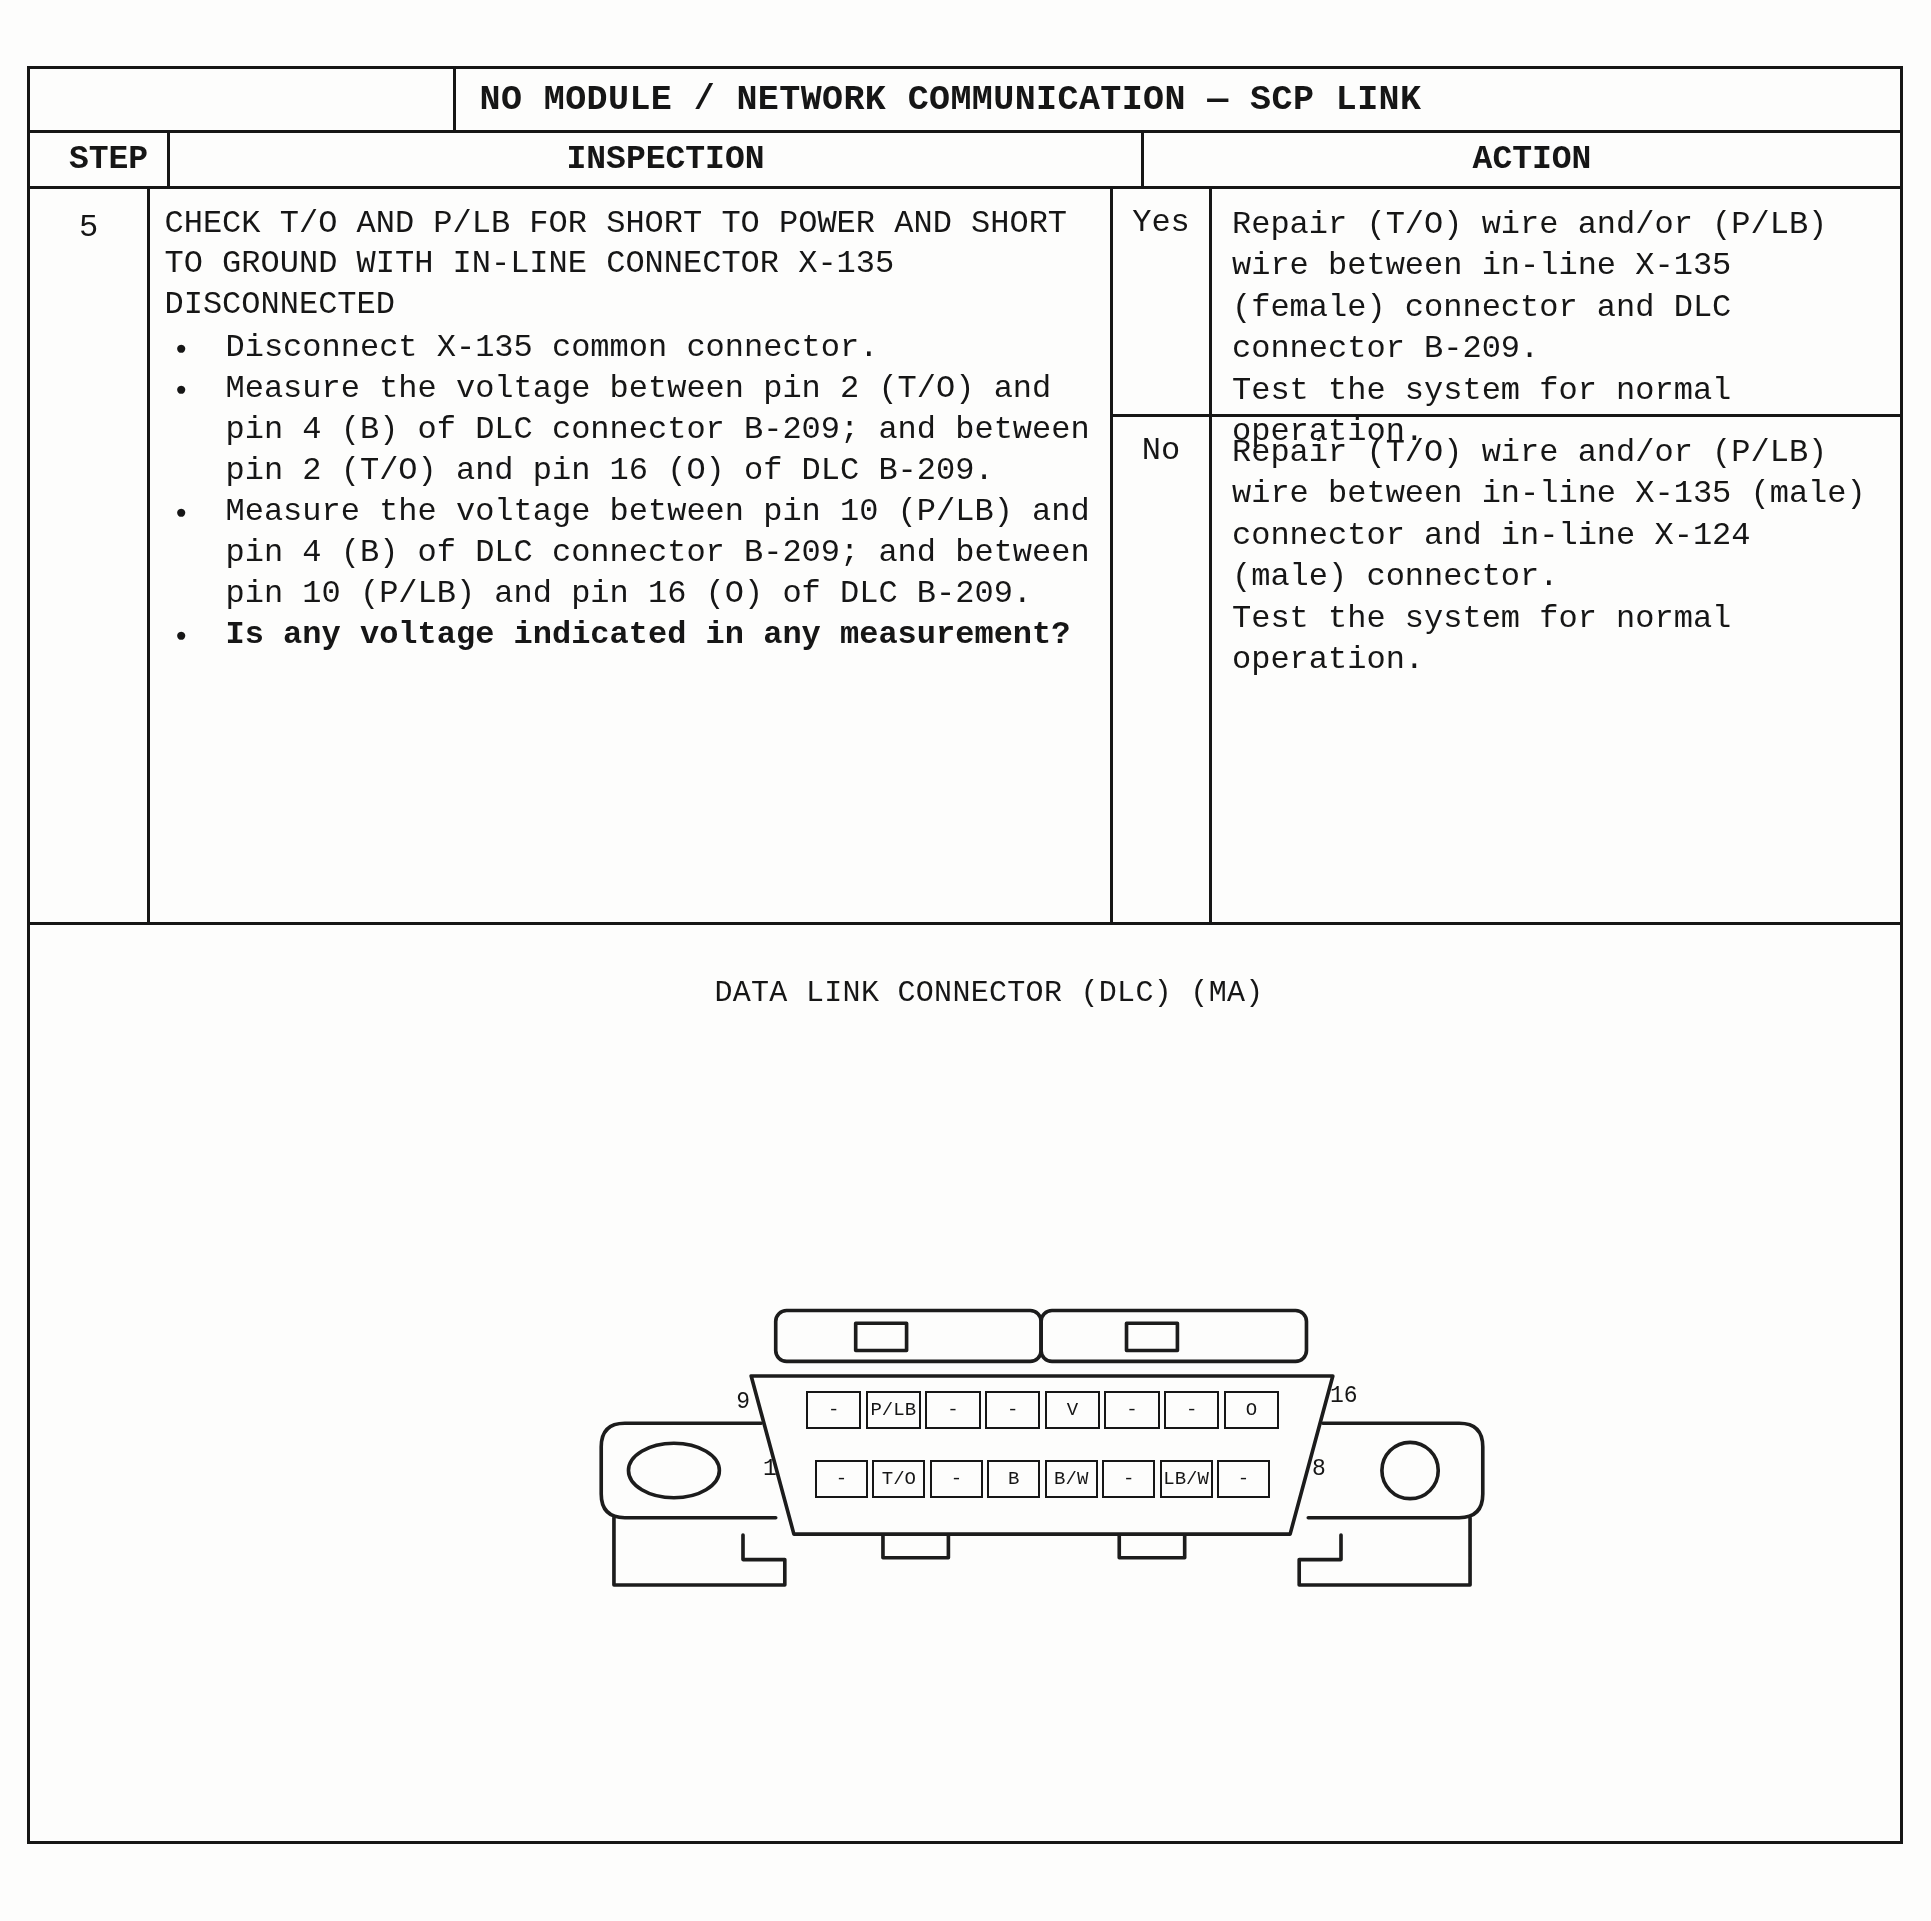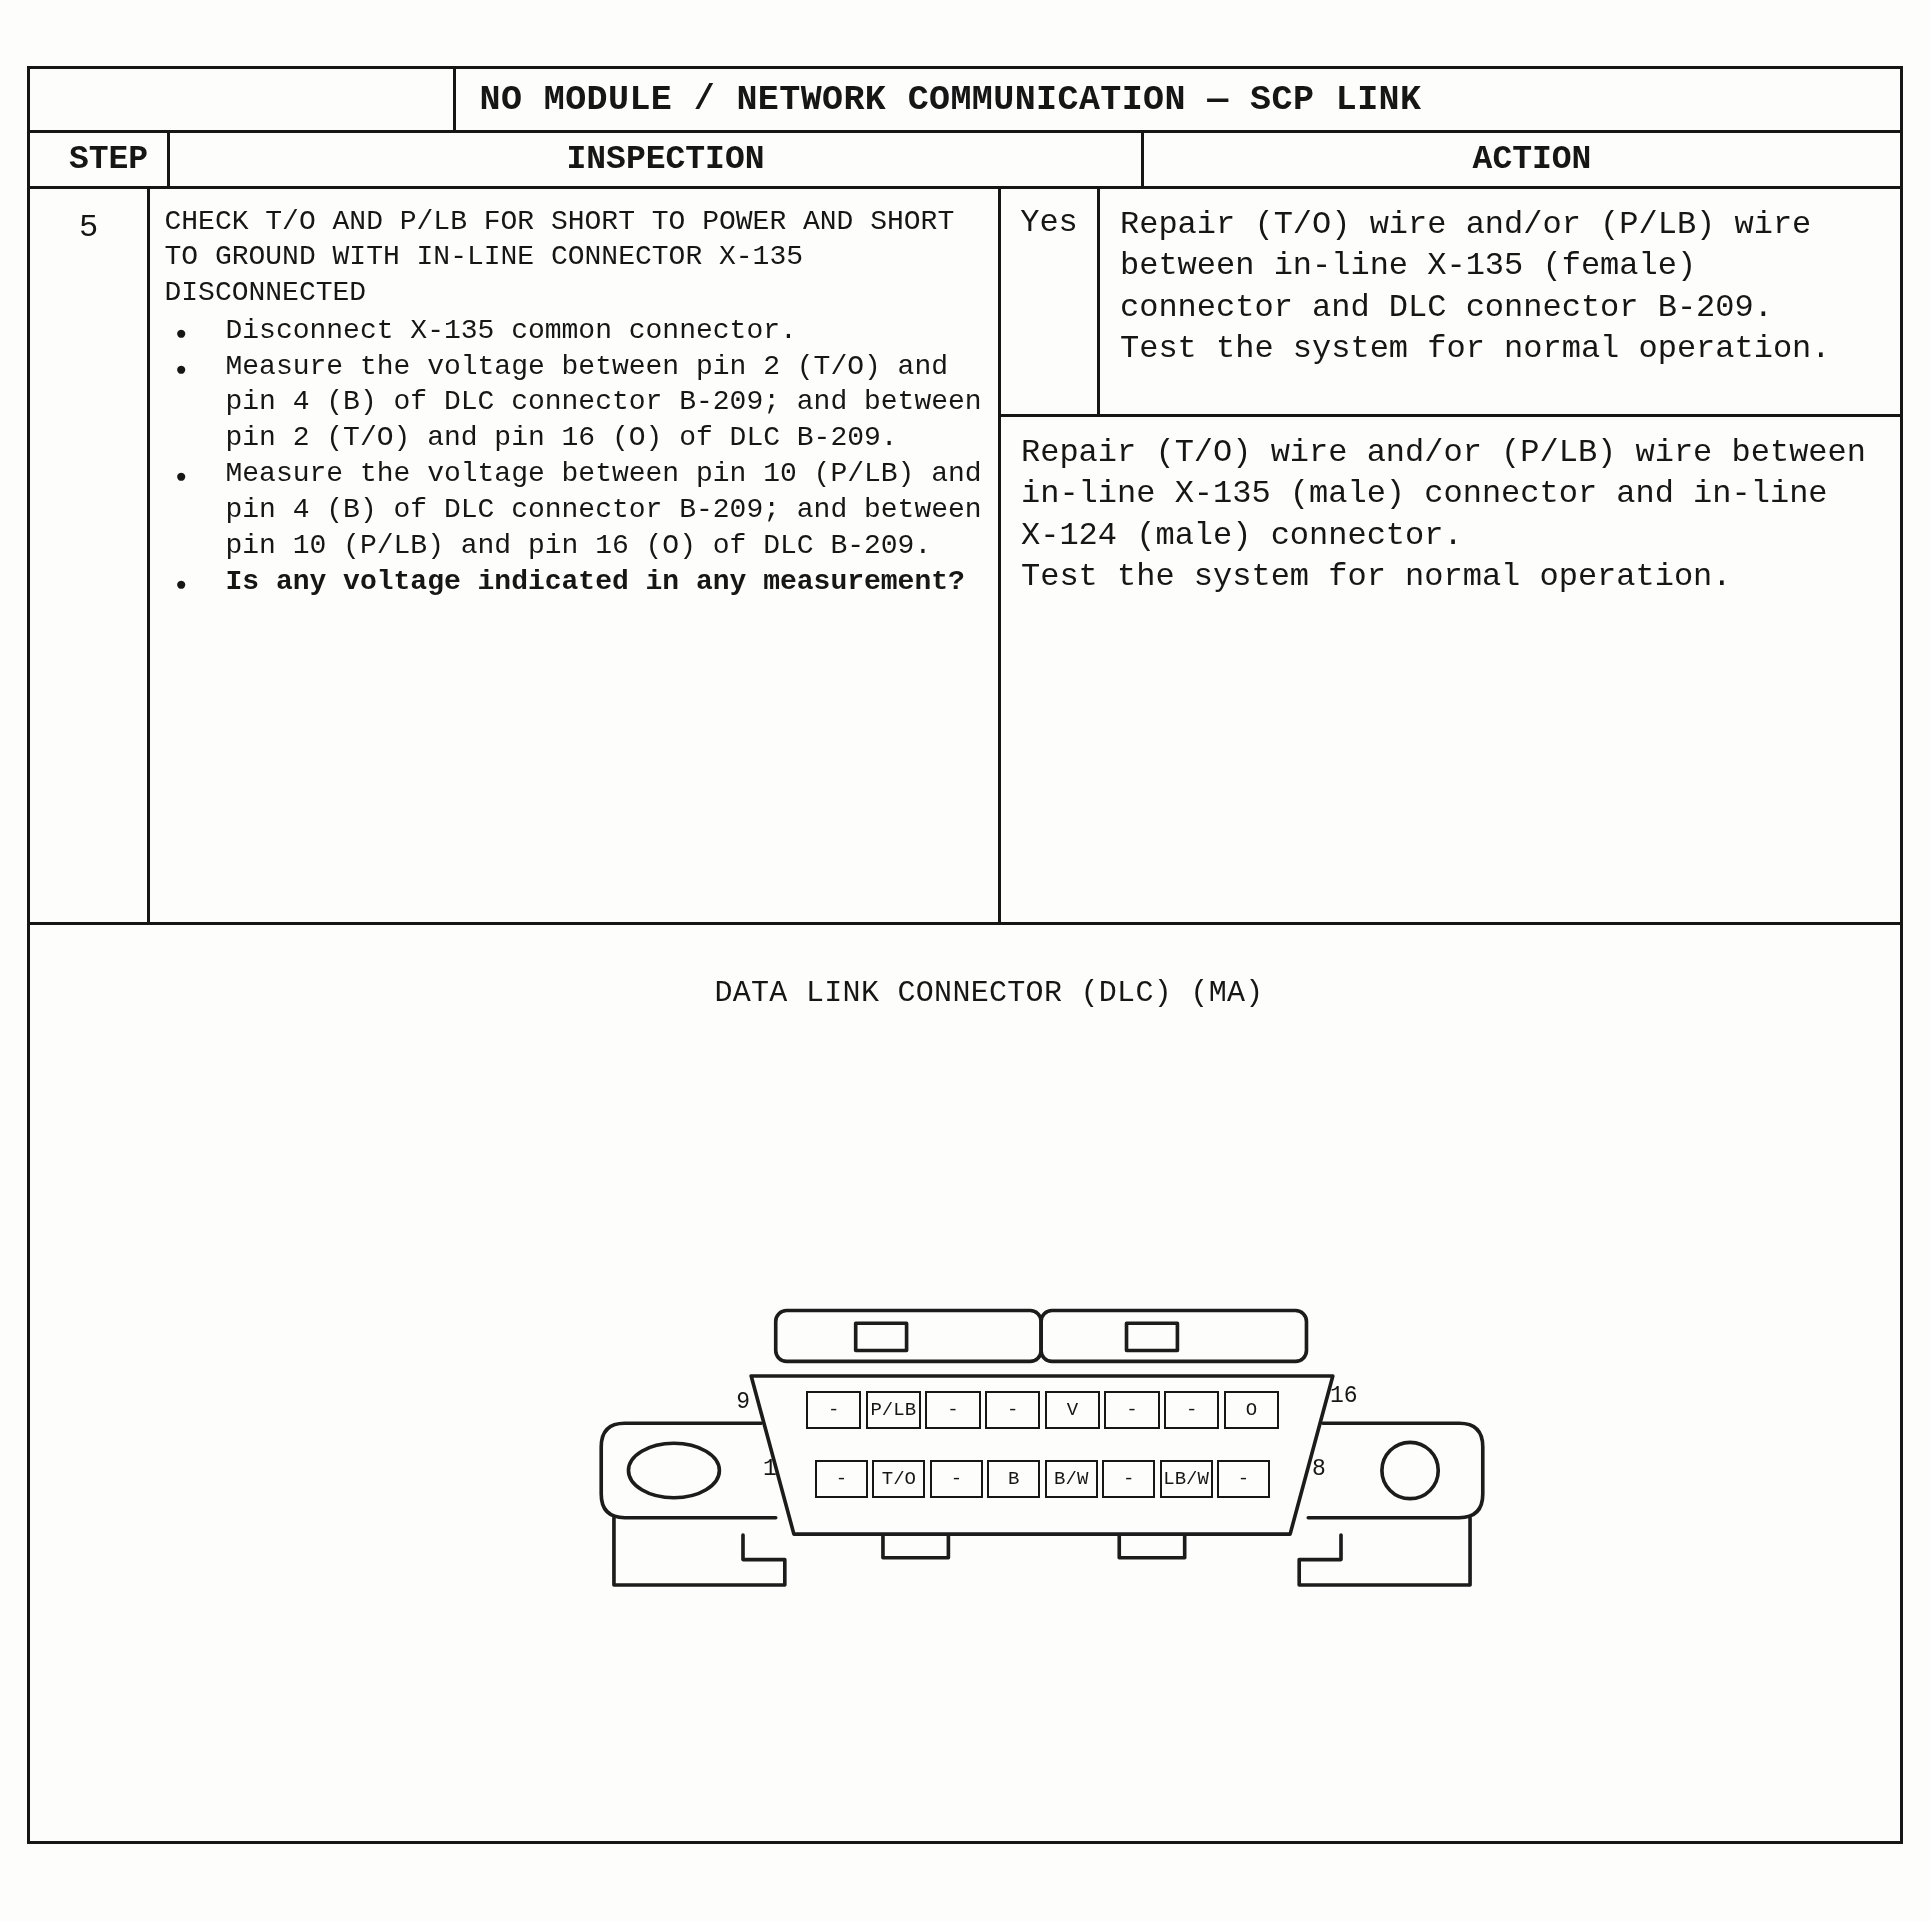--- a/index.html
+++ b/index.html
@@ -36,23 +36,23 @@
   .h-inspection { width:954px; border-right:3.6px solid #161616; }
   .h-action { flex:1; }
 
   
   .body-row { height:736px; border-bottom:3.6px solid #161616; align-items:stretch; }
   .step-cell {
     width:120px; border-right:3.6px solid #161616;
     font-size:32px; display:flex; justify-content:center; padding-top:20px;
   }
   .inspection-cell {
-    width:851px; border-right:3.6px solid #161616;
+    width:963px; border-right:3.6px solid #161616;
     padding:14.5px 16.4px 9px 14.5px;
-    font-size:28px; line-height:1.28;
+    font-size:32px; line-height:1.28;
   }
   .inspection-heading { margin-bottom:1.8px; }
   .bullets { list-style:none; }
   .bullets li { position:relative; padding-left:61px; }
   .bullets li::before {
     content:"●"; position:absolute; left:11px; top:9px; font-size:19px;
   }
   .bullets li.bold { font-weight:bold; }
 
   .branches { flex:1; display:flex; flex-direction:column; }
@@ -127,20 +127,21 @@
 
       <div class="branches">
         <div class="branch first">
           <div class="answer-cell">Yes</div>
           <div class="action-cell">
             <div>Repair (T/O) wire and/or (P/LB) wire between in-line X-135 (female) connector and DLC connector B-209.</div>
             <div>Test the system for normal operation.</div>
           </div>
         </div>
         <div class="branch last">
+          <div class="answer-cell">No</div>
           <div class="action-cell">
             <div>Repair (T/O) wire and/or (P/LB) wire between in-line X-135 (male) connector and in-line X-124 (male) connector.</div>
             <div>Test the system for normal operation.</div>
           </div>
         </div>
       </div>
     </div>
 
     <div class="diagram-box">
       <div class="diagram-caption">DATA LINK CONNECTOR (DLC) (MA)</div>

